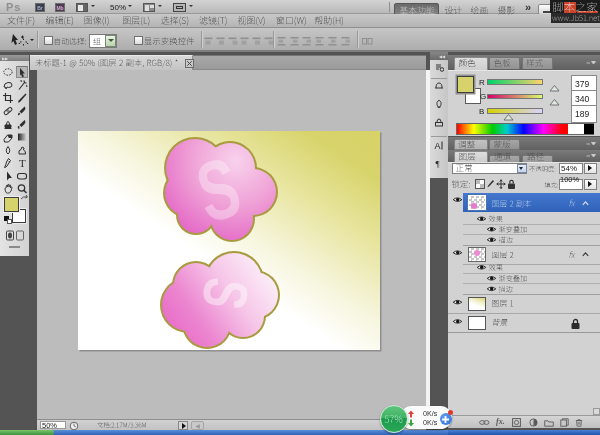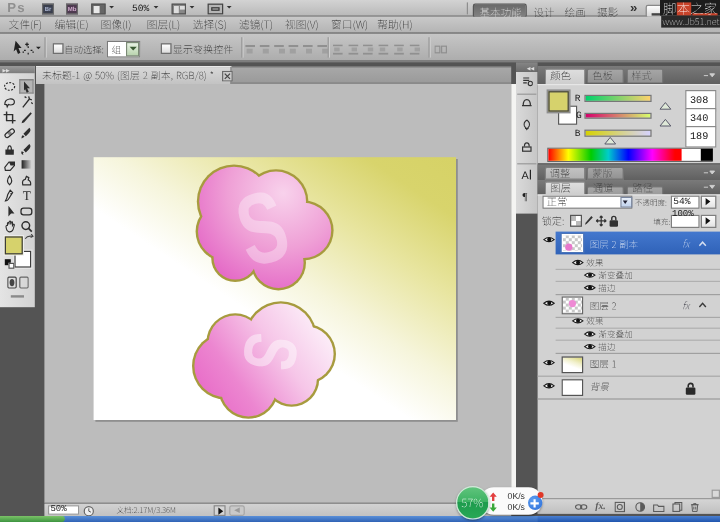--- a/index.html
+++ b/index.html
@@ -1,17 +1,17 @@
 <!DOCTYPE html>
 <html><head><meta charset="utf-8"><style>
 *{margin:0;padding:0;box-sizing:border-box}
 html,body{width:600px;height:435px;overflow:hidden}
 body{font-family:"Liberation Sans",sans-serif;position:relative;background:#545454}
 .ab{position:absolute}
-.txt{font-family:Liberation Mono, monospace;color:#1a1a1a}
+.txt{font-family:Liberation Sans, sans-serif;color:#1a1a1a}
 </style></head><body>
 
 <div class="ab" style="left:0;top:0;width:600px;height:14px;background:linear-gradient(#d3d3d3,#b9b9b9);border-bottom:1px solid #989898"></div>
 <div class="ab" style="left:6px;top:1px;font:bold 11px 'Liberation Sans';color:#8f8f8f;letter-spacing:1px">Ps</div>
 <div class="ab" style="left:35px;top:2.5px;width:10px;height:9px;background:#3a3f4e;border:1px solid #6a6a6a;color:#aab4d0;font:bold 5px 'Liberation Sans';text-align:center;line-height:8px">Br</div>
 <div class="ab" style="left:55px;top:2.5px;width:10px;height:9px;background:#4e3a50;border:1px solid #6a6a6a;color:#d0aacc;font:bold 5px 'Liberation Sans';text-align:center;line-height:8px">Mb</div>
 <div class="ab" style="left:76px;top:2.5px;width:12px;height:9px;background:#666;border:1px solid #555">
     <div class="ab" style="left:1px;top:1px;width:5px;height:6px;background:#e8e8e8"></div>
   </div>
 <div class="ab" style="left:91px;top:5px;width:0;height:0;border:2.5px solid transparent;border-top-color:#333"></div>
@@ -341,21 +341,21 @@
 <svg class="ab" style="left:549px;top:99px" width="11" height="7">
     <path d="M5.5 0.5 L10 6 L1 6 Z" fill="#dfe9d8" stroke="#556" stroke-width="0.8"></path>
   </svg>
 <svg class="ab" style="left:503px;top:113.5px" width="11" height="7">
     <path d="M5.5 0.5 L10 6 L1 6 Z" fill="#dfe9d8" stroke="#556" stroke-width="0.8"></path>
   </svg>
 
 <div class="ab" style="left:571px;top:75px;width:26px;height:18px;background:#fff;border:1px solid #8a8a8a"></div>
 <div class="ab" style="left:571px;top:90px;width:26px;height:18px;background:#fff;border:1px solid #8a8a8a"></div>
 <div class="ab" style="left:571px;top:104.5px;width:26px;height:18px;background:#fff;border:1px solid #8a8a8a"></div>
-<div class="ab txt" style="left:575px;top:79px;font-size:8.5px">308</div>
+<div class="ab txt" style="left:575px;top:79px;font-size:8.5px">379</div>
 <div class="ab txt" style="left:575px;top:94px;font-size:8.5px">340</div>
 <div class="ab txt" style="left:575px;top:108.5px;font-size:8.5px">189</div>
 
 <div class="ab" style="left:455.5px;top:122.5px;width:138.5px;height:12px;border:1px solid #666;background:#fff"></div>
 <div class="ab" style="left:456.5px;top:123.5px;width:111.5px;height:10px;background:linear-gradient(90deg,#f00 0%,#ff0 15%,#0c0 32%,#0cc 45%,#00f 60%,#f0f 78%,#f00 95%)"></div>
 <div class="ab" style="left:583.5px;top:123.5px;width:10px;height:10px;background:#000"></div>
 
 <div class="ab" style="left:448px;top:136.5px;width:152px;height:13px;background:linear-gradient(#7a7a7a,#606060)"></div>
 <div class="ab" style="left:453.5px;top:138.5px;width:34px;height:11px;background:linear-gradient(#c2c2c2,#b2b2b2);border:1px solid #808080;border-radius:2px 2px 0 0"></div>
 <div class="ab" style="left:489px;top:139px;width:31px;height:10.5px;background:linear-gradient(#a6a6a6,#929292);border:1px solid #747474;border-radius:2px 2px 0 0"></div>

